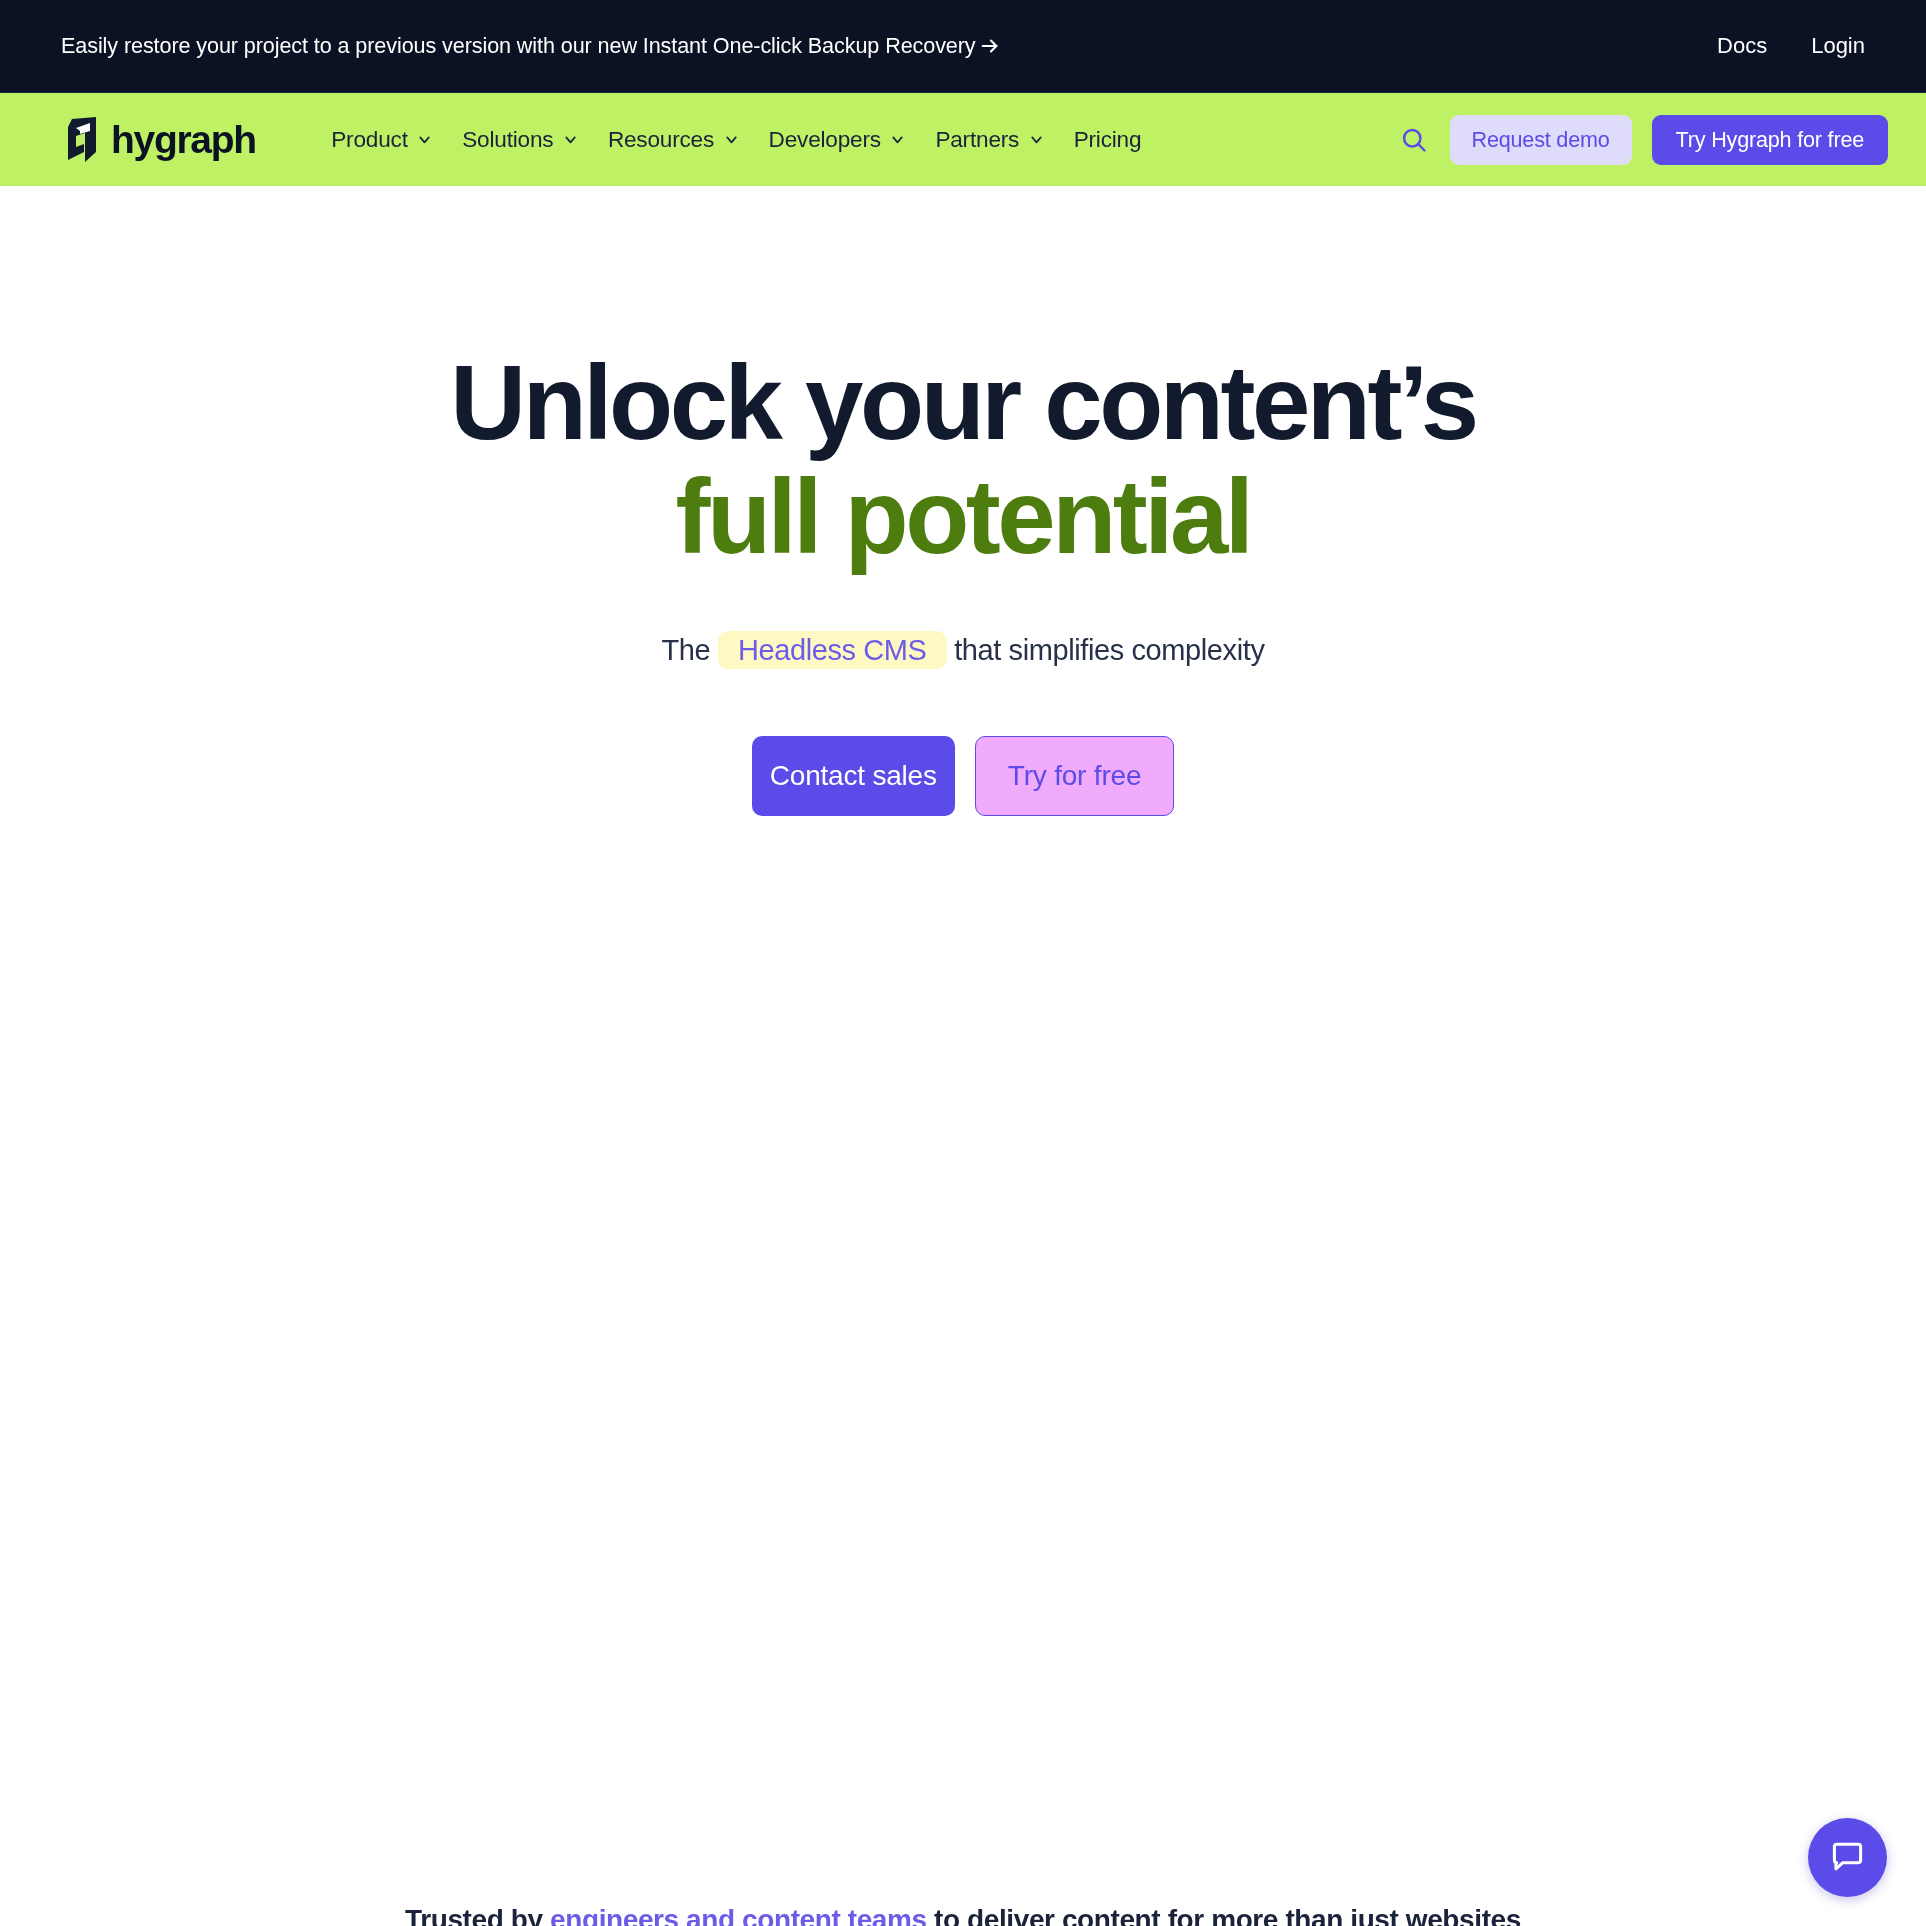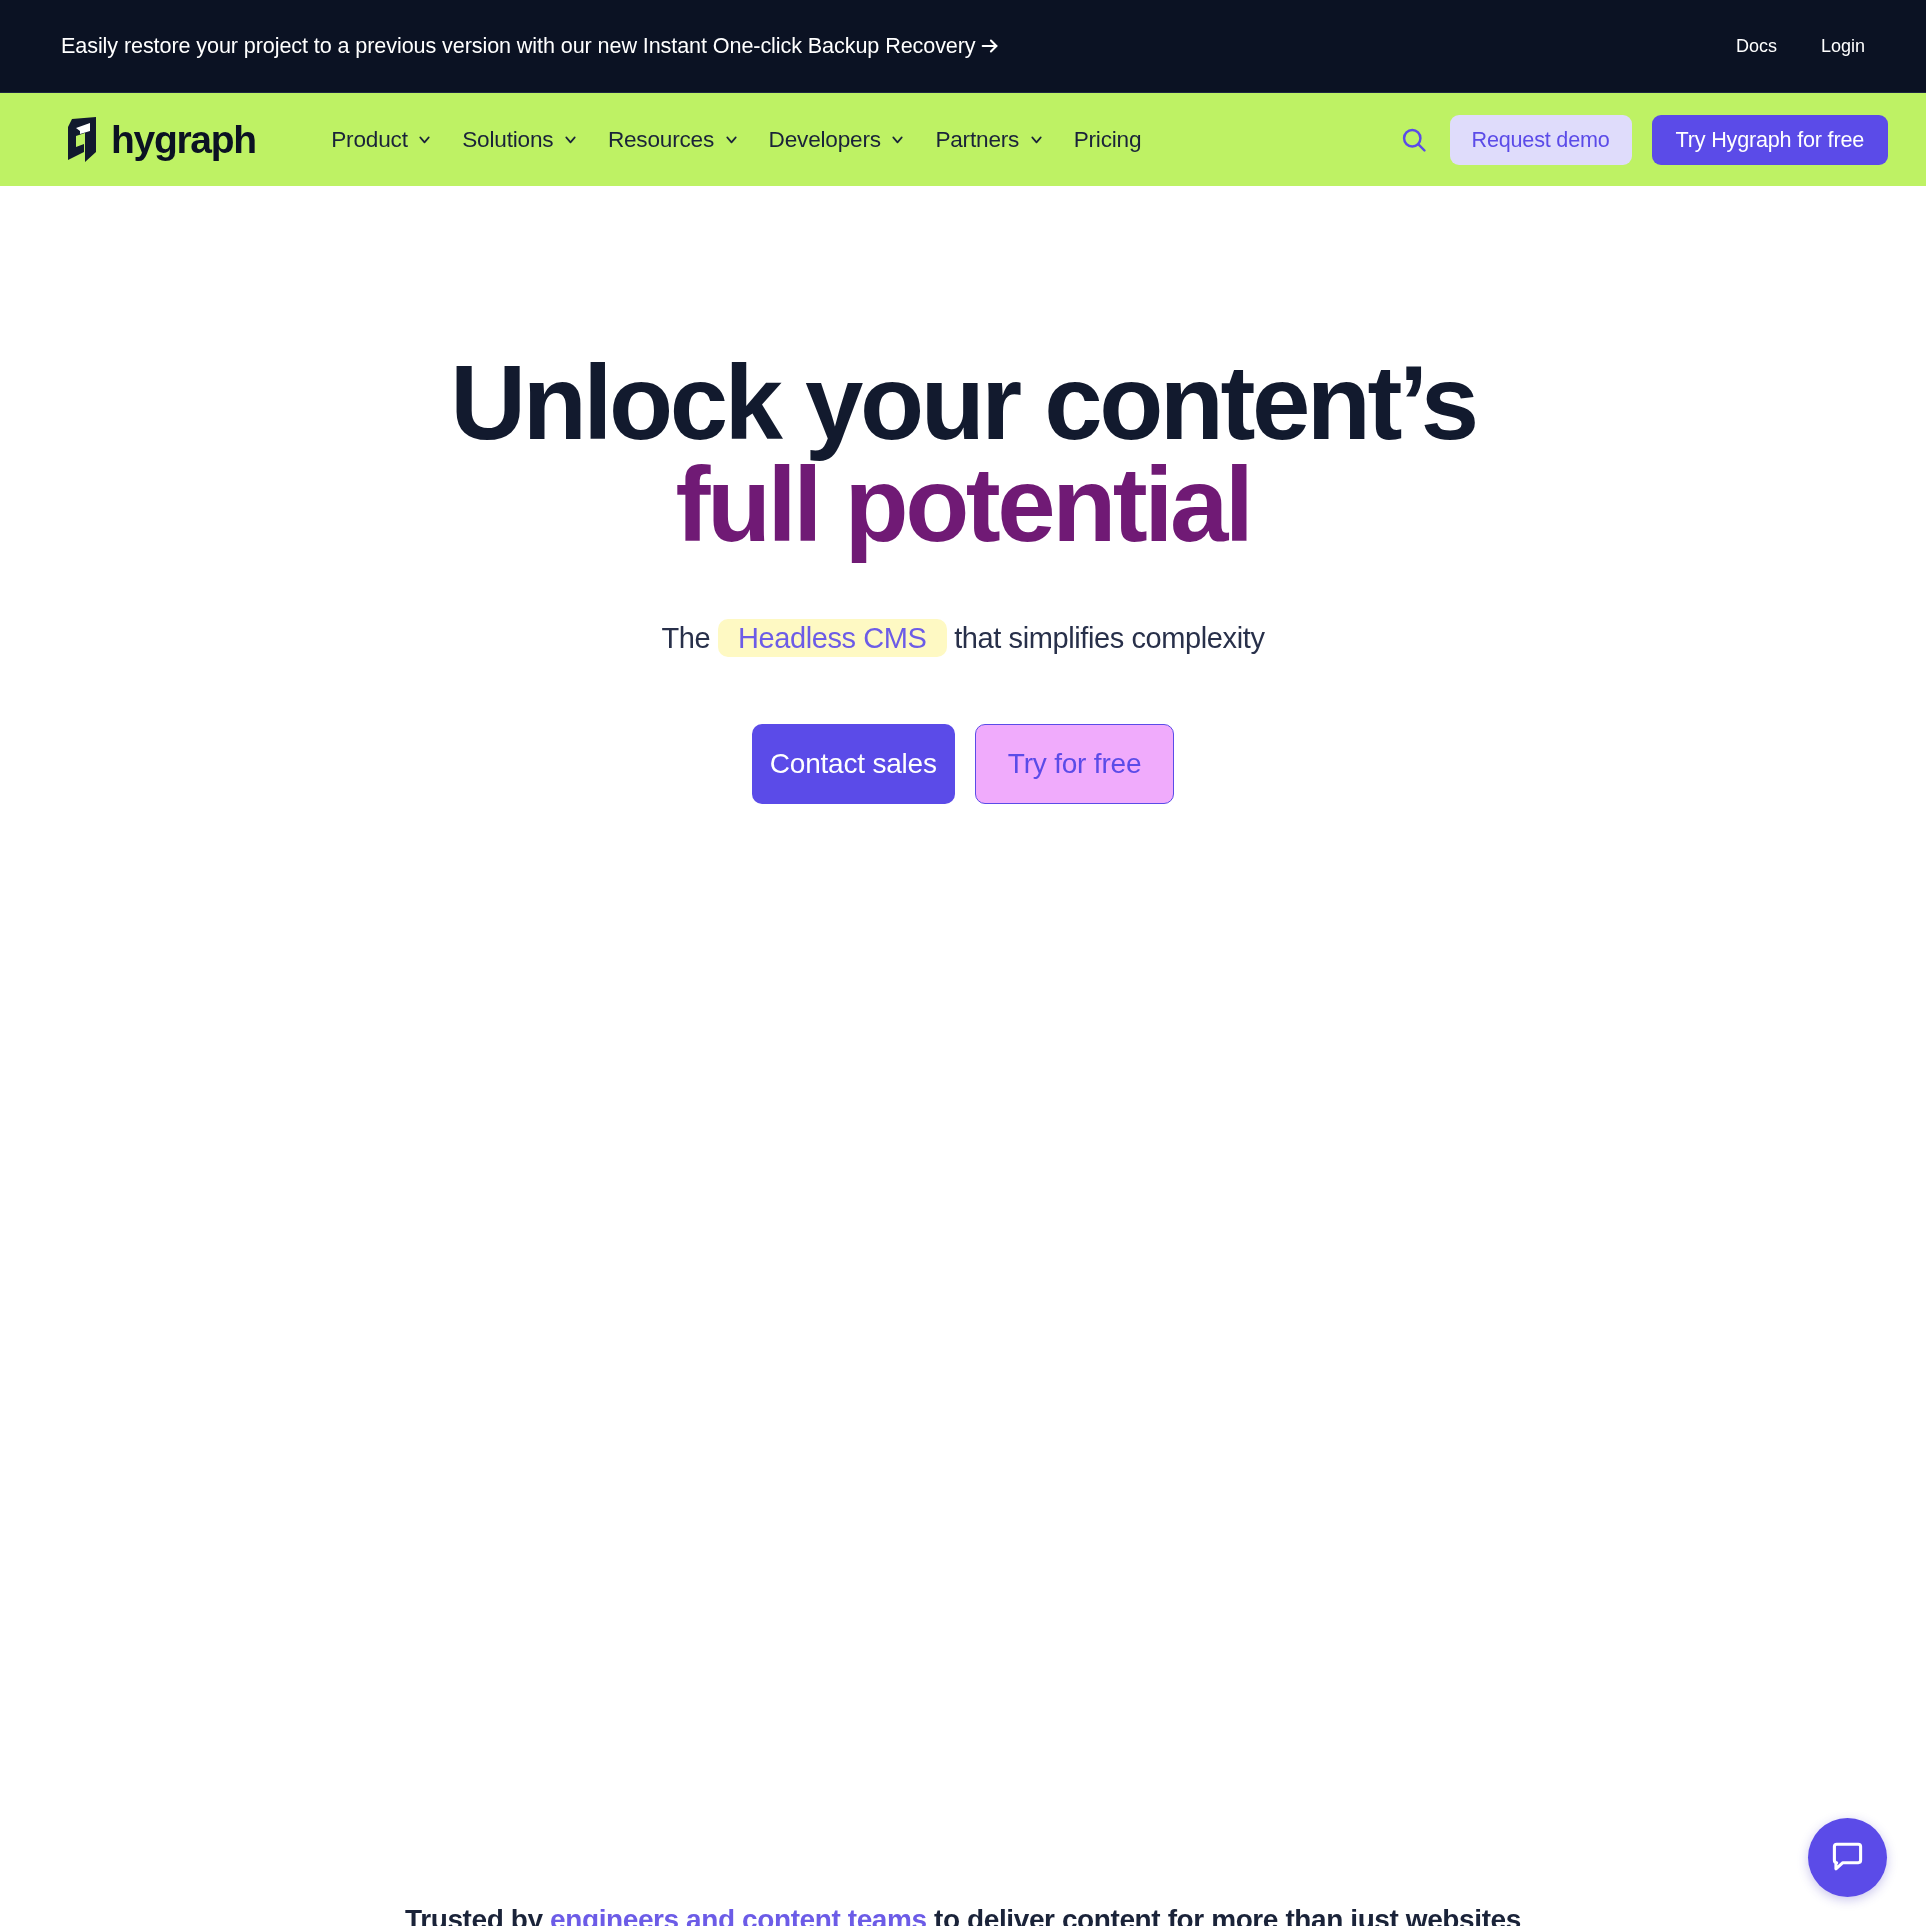--- a/index.html
+++ b/index.html
@@ -46,21 +46,21 @@
     flex: none;
   }
   .banner-links {
     margin-left: auto;
     display: flex;
     align-items: center;
     gap: 44px;
   }
   .banner-link {
     color: #ffffff;
-    font-size: 18px;
+    font-size: 22px;
     font-weight: 400;
     white-space: nowrap;
     cursor: pointer;
   }
 
   
   .navbar {
     position: relative;
     width: 100%;
     height: 93px;
@@ -160,21 +160,21 @@
     padding-top: 166px;
   }
   .hero-title {
     font-size: 105px;
     line-height: 0.97;
     font-weight: 700;
     letter-spacing: -3.5px;
     color: #121A2E;
     font-family: "Liberation Sans", sans-serif;
   }
-  .hero-title .accent { color: #701a75; display: block; }
+  .hero-title .accent { color: #4d7c0f; display: block; margin-top: 12px; }
 
   .hero-sub {
     margin-top: 59px;
     font-size: 29px;
     line-height: 1.62;
     font-weight: 400;
     color: #28304A;
     letter-spacing: -0.4px;
   }
   .hl {

